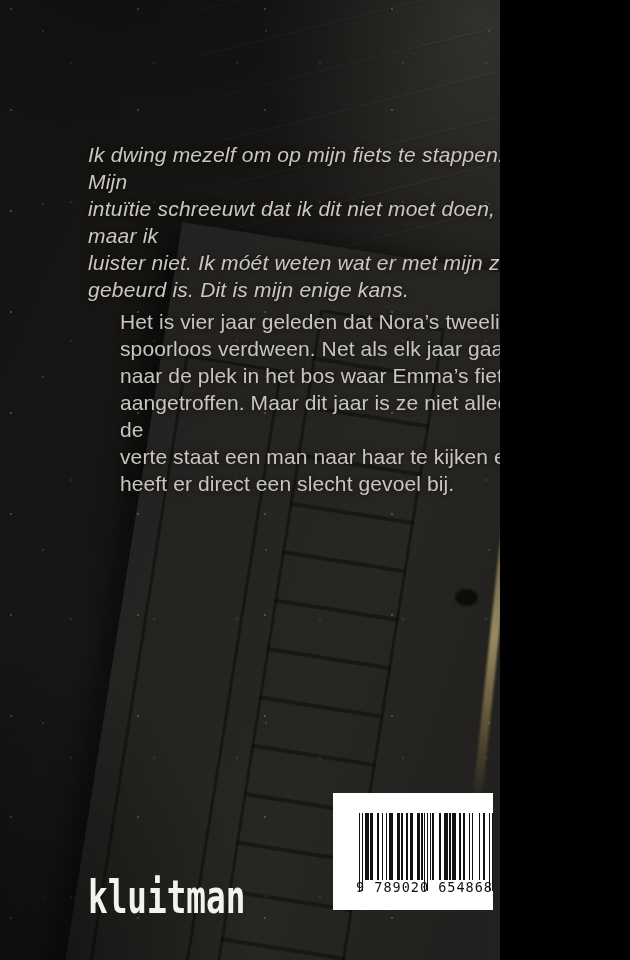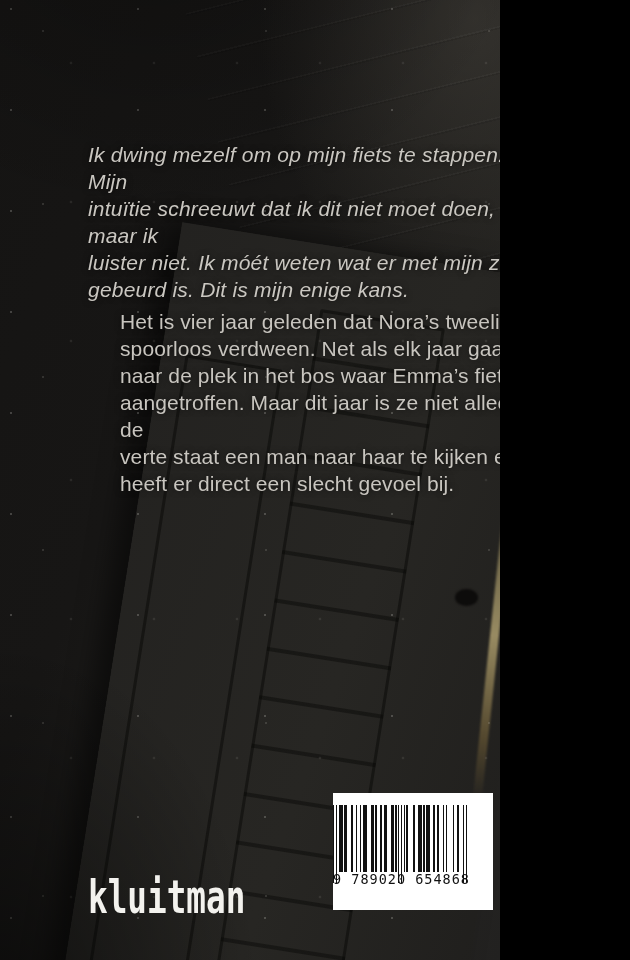--- a/index.html
+++ b/index.html
@@ -84,21 +84,21 @@
   .logo{
     position:absolute;left:88px;top:874px;
     font-family:"DejaVu Sans Mono",monospace;font-weight:700;
     font-size:46px;line-height:1;color:#f3f2ee;
     transform:scaleX(.71);transform-origin:left top;
     letter-spacing:0;
   }
   .barcode-box{
     position:absolute;left:333px;top:793px;width:160px;height:117px;
     background:#ffffff;box-sizing:border-box;
-    display:flex;flex-direction:column;align-items:flex-start;padding-top:12px;
+    display:flex;flex-direction:column;align-items:flex-end;padding-top:20px;
   }
   .barcode-svg{width:134px;height:78px;display:block;fill:#111;}
   .barcode-number{
     font-family:"DejaVu Sans Mono",monospace;font-size:13.5px;line-height:1.1;
     color:#111;letter-spacing:1px;margin-top:-11px;
     background:transparent;
   }
 </style>
 </head>
 <body>

